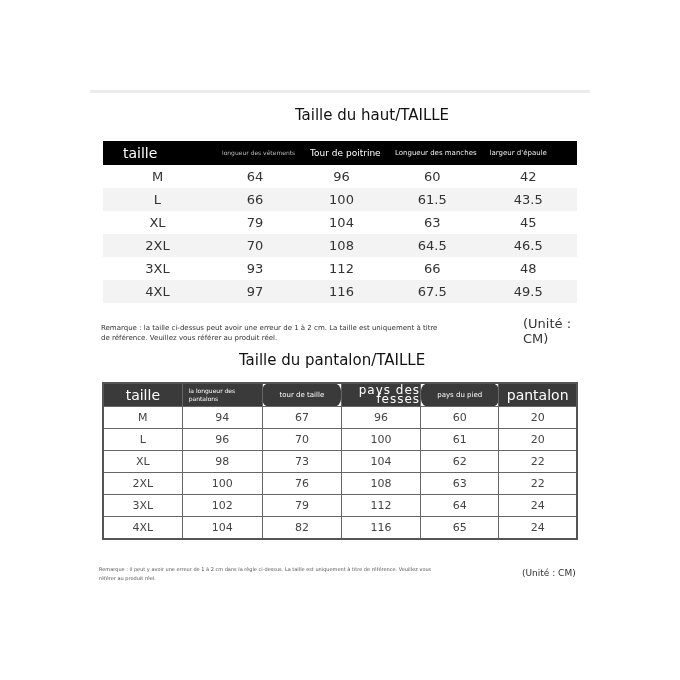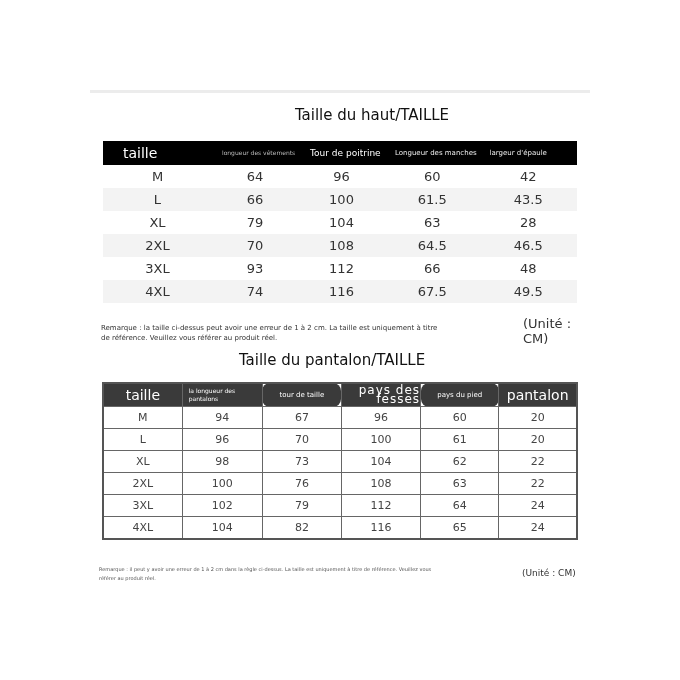--- a/index.html
+++ b/index.html
@@ -70,39 +70,39 @@
     <td>66</td>
     <td>100</td>
     <td>61.5</td>
     <td>43.5</td>
   </tr>
   <tr class="row">
     <td>XL</td>
     <td>79</td>
     <td>104</td>
     <td>63</td>
-    <td>28</td>
+    <td>45</td>
   </tr>
   <tr class="row alt">
     <td>2XL</td>
     <td>70</td>
     <td>108</td>
     <td>64.5</td>
     <td>46.5</td>
   </tr>
   <tr class="row">
     <td>3XL</td>
     <td>93</td>
     <td>112</td>
     <td>66</td>
     <td>48</td>
   </tr>
   <tr class="row alt">
     <td>4XL</td>
-    <td>74</td>
+    <td>97</td>
     <td>116</td>
     <td>67.5</td>
     <td>49.5</td>
   </tr>
 </tbody>
   </table>
 
 <div class="note1">Remarque : la taille ci-dessus peut avoir une erreur de 1 à 2 cm. La taille est uniquement à titre de référence. Veuillez vous référer au produit réel.</div>
 <div class="unit1">(Unité : CM)</div>
 

